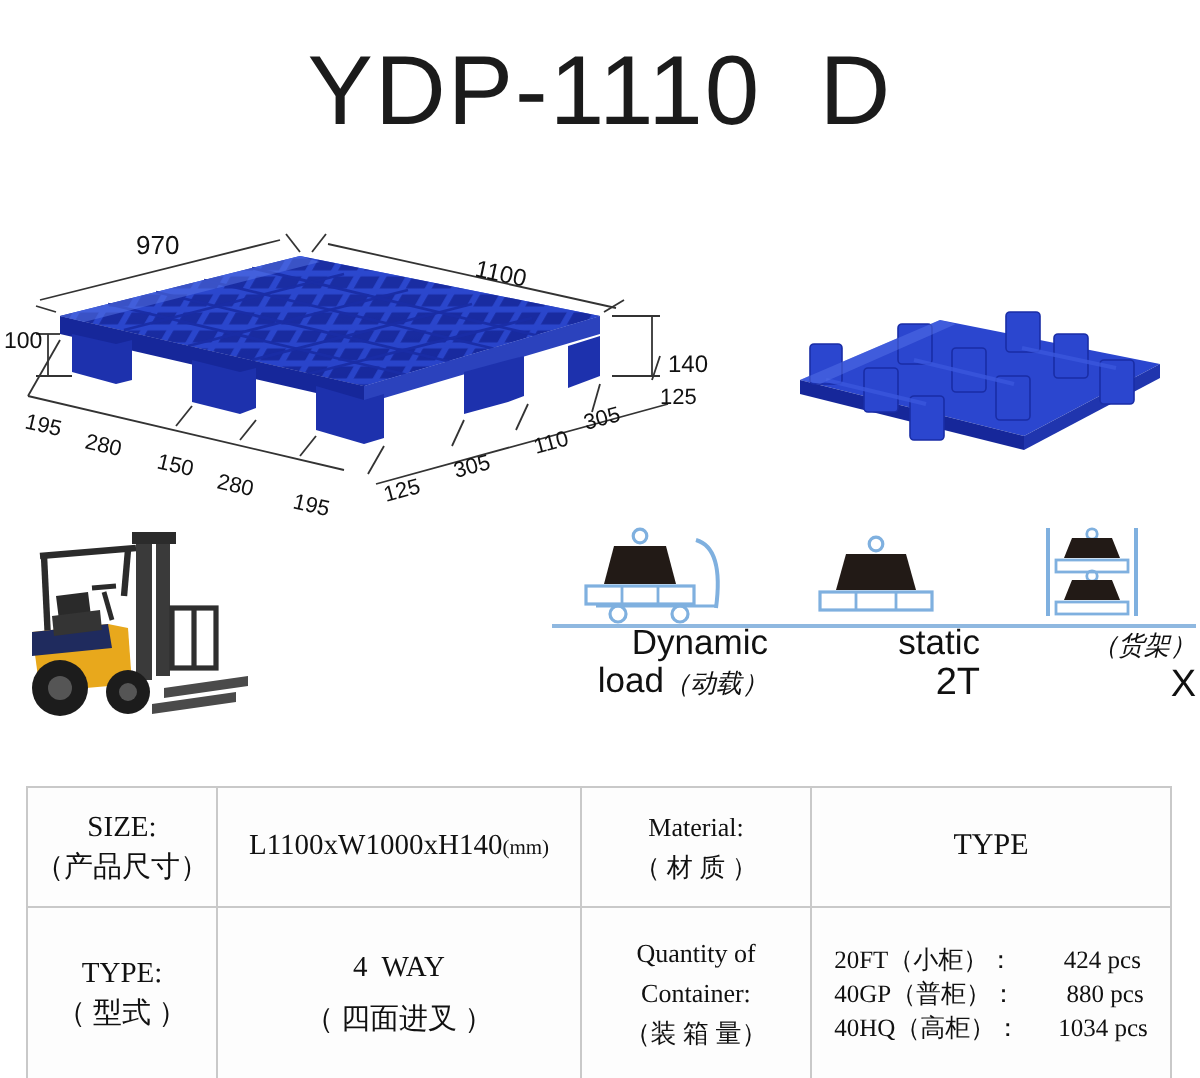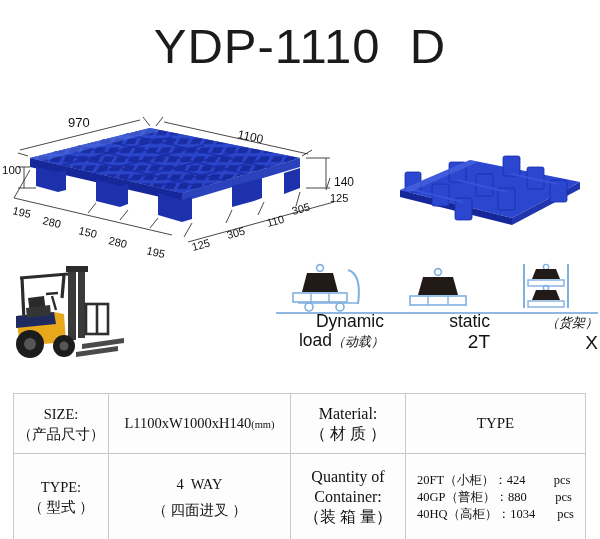--- a/index.html
+++ b/index.html
@@ -29,27 +29,27 @@
   .baseline{position:absolute;left:0;top:50px;width:322px;height:2px;background:#8fb8e0;}
 
   
   .spec{position:absolute;left:13px;top:393px;width:573px;height:148px;
         border:1px solid #c9c9c9;border-collapse:collapse;
         font-family:"Liberation Serif",serif;background:#fdfdfd;}
   .spec td{border:1px solid #c9c9c9;text-align:center;vertical-align:middle;
            color:#111;padding:2px 3px;}
   .c-key{width:88px;font-size:14.5px;line-height:20px;white-space:pre;}
   .c-val1{width:175px;font-size:14.5px;}
-  .c-key2{width:108px;font-size:16px;line-height:20px;white-space:pre;}
+  .c-key2{width:108px;font-size:13px;line-height:20px;white-space:pre;}
   .c-val2{font-size:15px;}
   .mmsmall{font-size:10.5px;margin-top:32px;}
   .qtylist{display:inline-block;text-align:left;font-size:12.5px;line-height:17px;
            font-family:"Liberation Serif",serif;white-space:pre;}
   .qrow{display:block;}
-  .qnum{display:inline-block;width:44px;text-align:left;}
+  .qnum{display:inline-block;width:44px;text-align:right;}
 </style>
 </head>
 <body>
 
 <div class="title">YDP-1110  D</div>
 
 <div class="diagram">
   <svg class="fig" width="600" height="165" viewBox="0 0 600 165">
     <defs>
       <linearGradient id="deckg" x1="0" y1="0" x2="0.3" y2="1">

